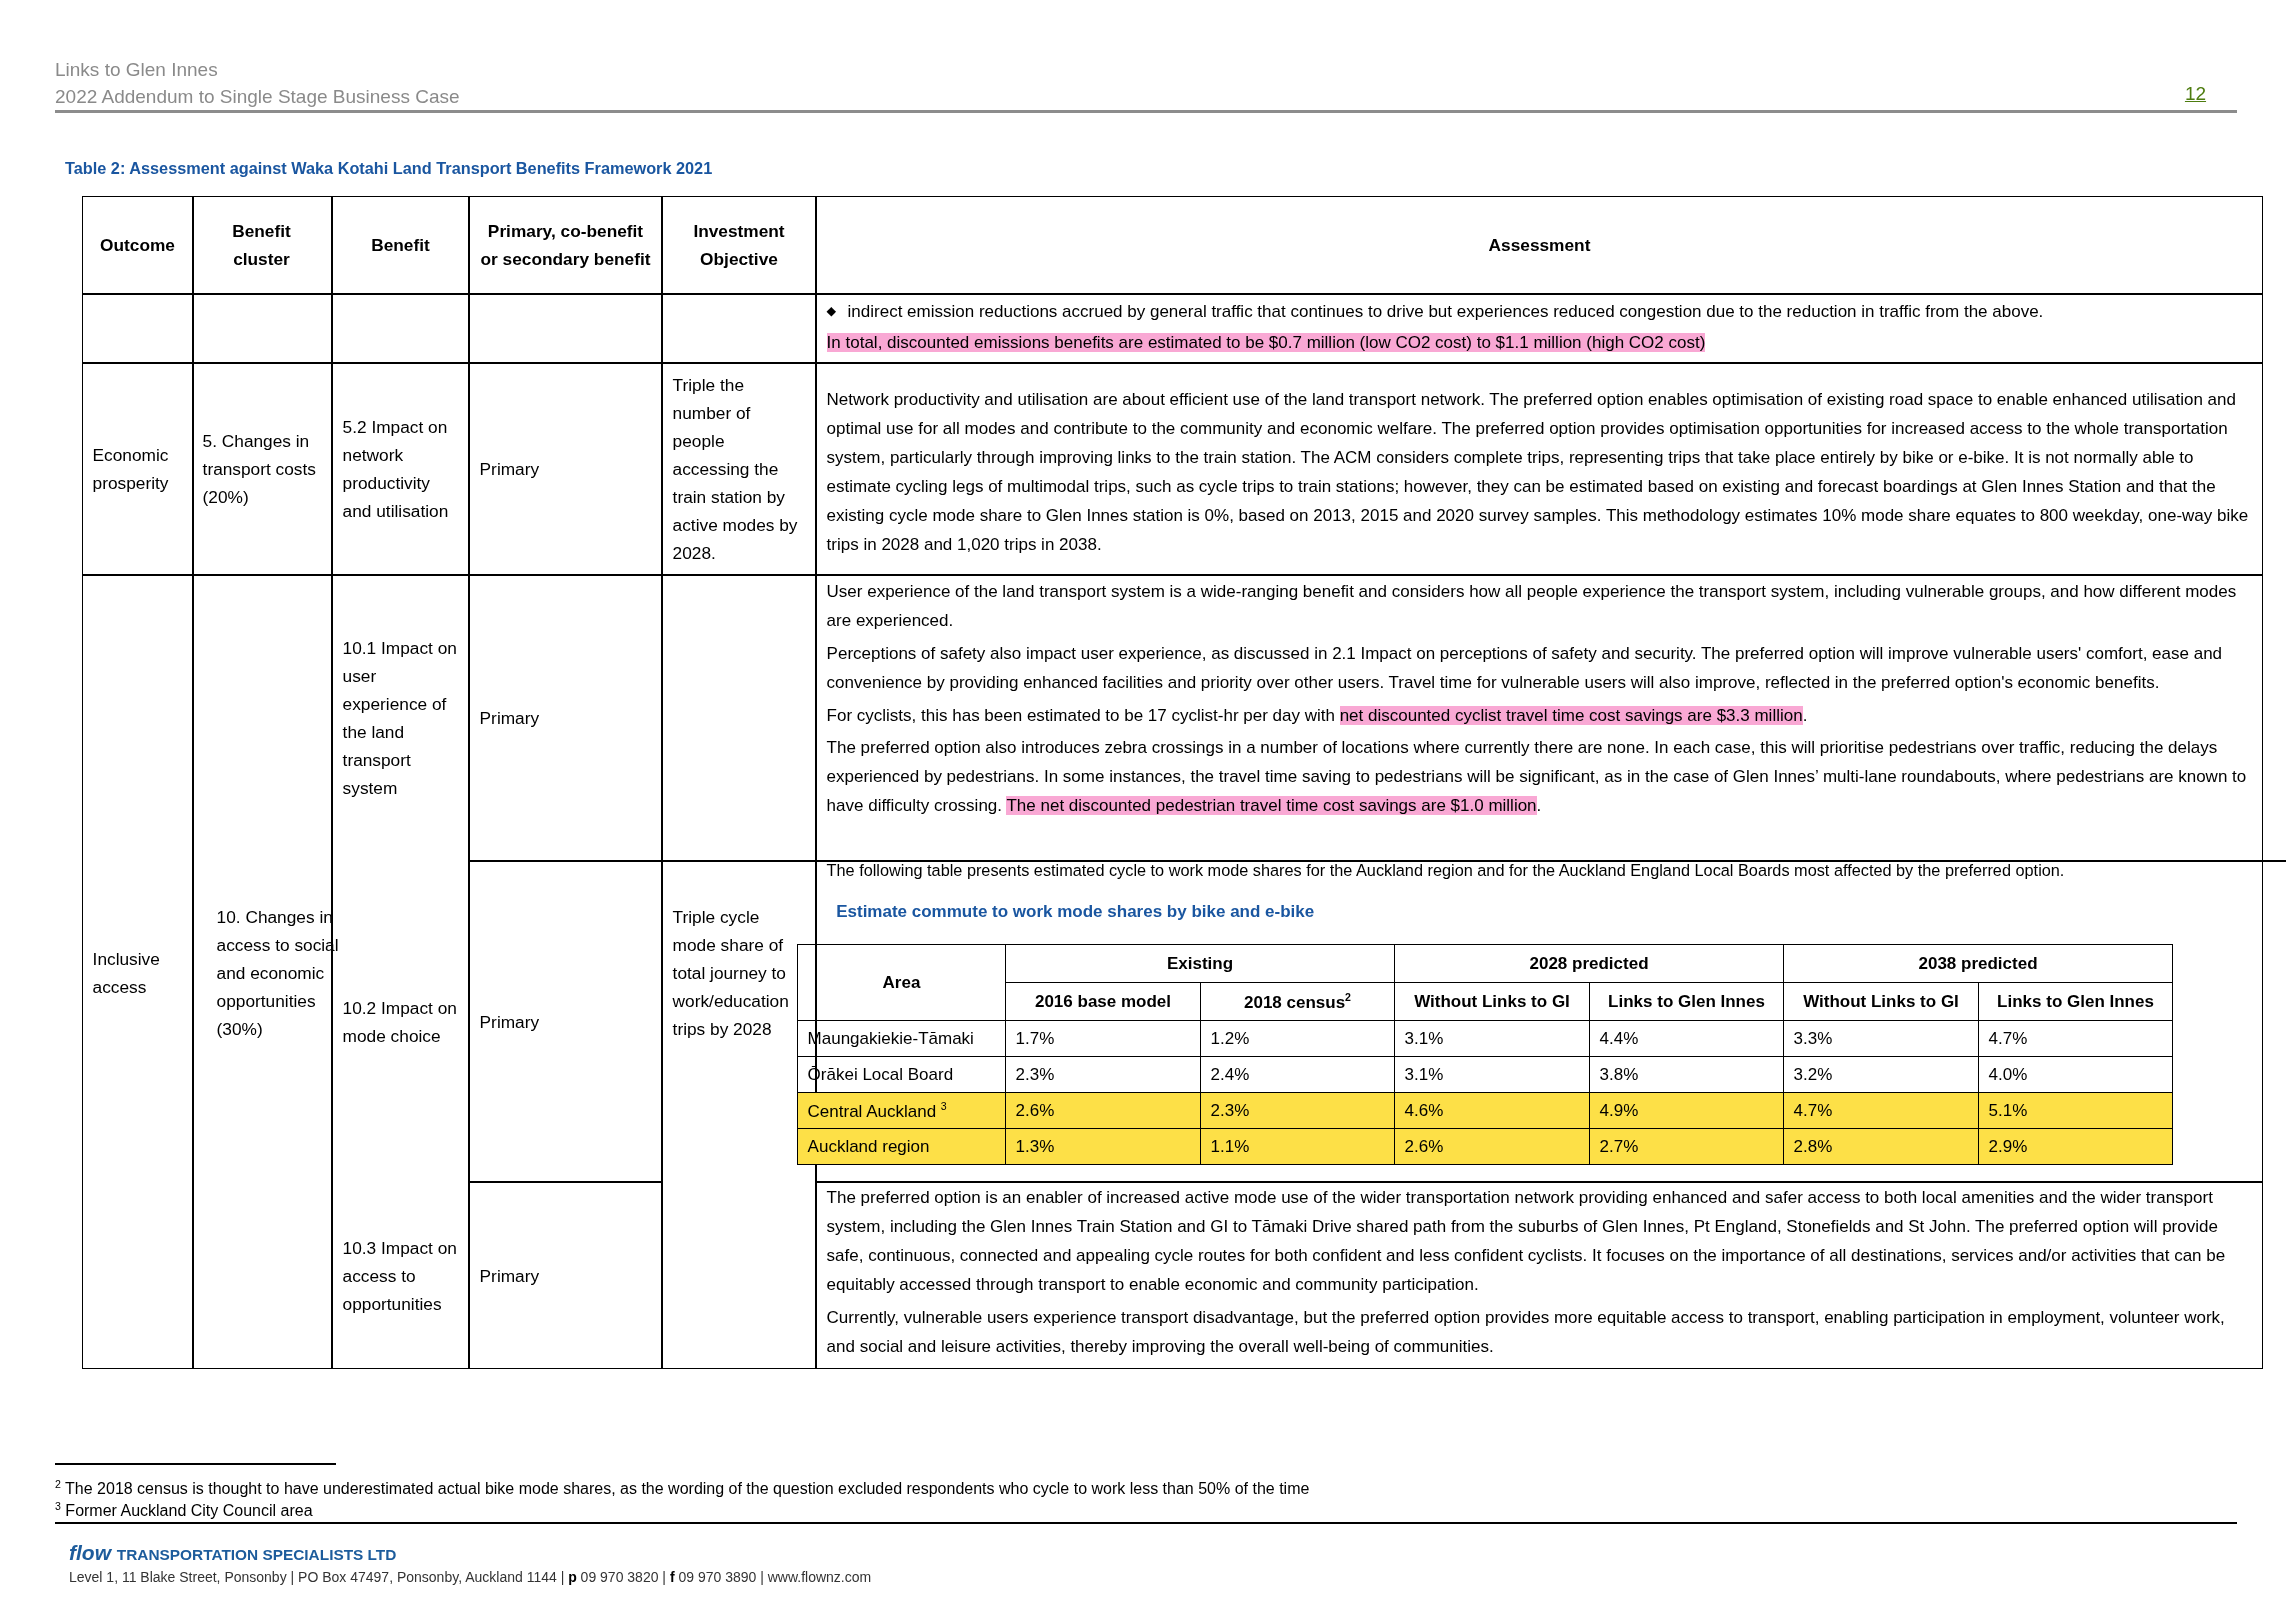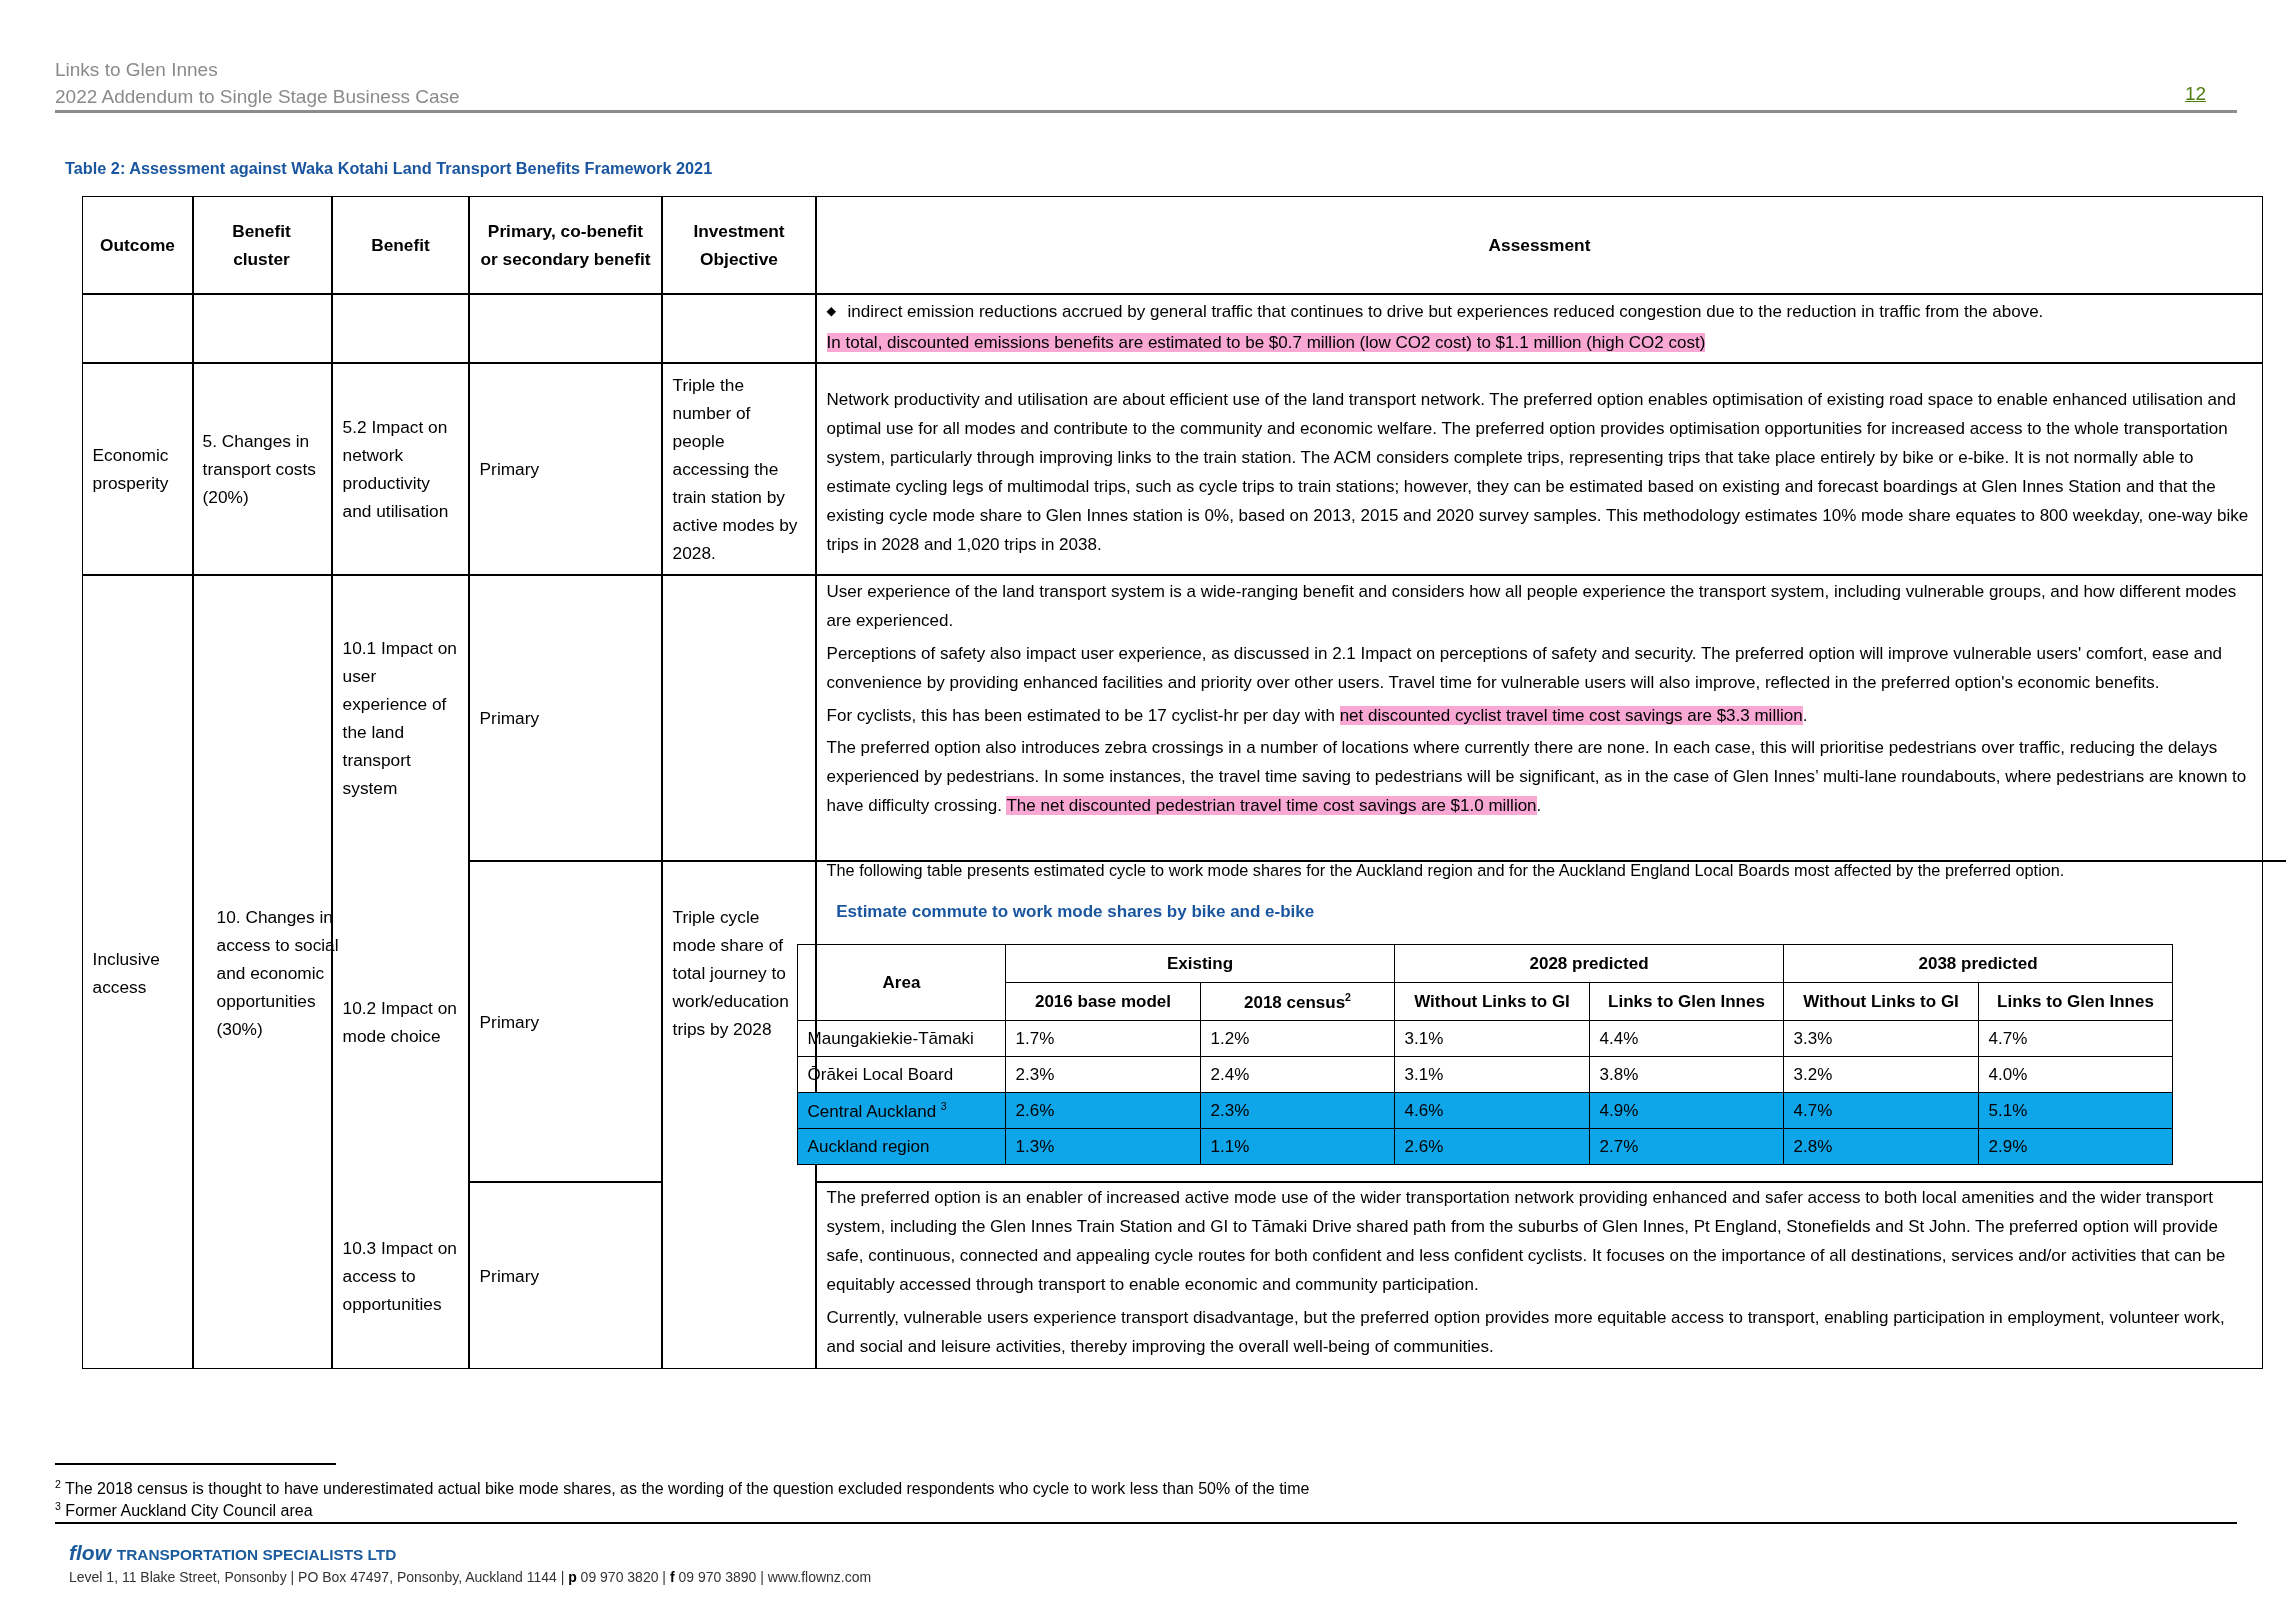--- a/index.html
+++ b/index.html
@@ -19,21 +19,21 @@
   .th { font-weight:bold; text-align:center; justify-content:center; }
   .assess { position:absolute; font-size:17px; line-height:29px; box-sizing:border-box; padding:0 9.6px; }
   .assess p { margin:0 0 3.8px 0; }
   .hl { background:#f9a8d4; }
   .bullet { display:inline-block; width:21px; font-size:12.5px; vertical-align:1.9px; }
 
   .inner-cap { font-size:17px; font-weight:bold; color:#1a56a0; }
   table.inner { border-collapse:collapse; position:absolute; left:797px; top:944px; width:1376px; font-size:17px; }
   table.inner td, table.inner th { border:1.9px solid #000; height:36px; padding:0 9.6px; box-sizing:border-box; }
   table.inner th { font-weight:bold; text-align:center; height:38px;margin-top:18px; }
-  table.inner tr.shade td { background:#0ea5e9; }
+  table.inner tr.shade td { background:#fde047; }
   sup { font-size:10.6px; }
 
   .fn-rule { left:55px; top:1463px; width:281px; height:1.9px; background:#000; }
   .fn { left:55px; font-size:16px; }
   .foot-rule { left:55px; top:1522px; width:2182px; height:1.9px; background:#000; }
   .flow { left:69px; top:1541px; color:#1d5c9c; font-size:15.4px; font-weight:bold; }
   .flow .brand { font-size:21px; font-style:italic; font-weight:bold; margin-right:5.8px; }
   .addr { left:69px; top:1569px; font-size:14px; color:#333; }
   .addr b { color:#000; }
 </style>

